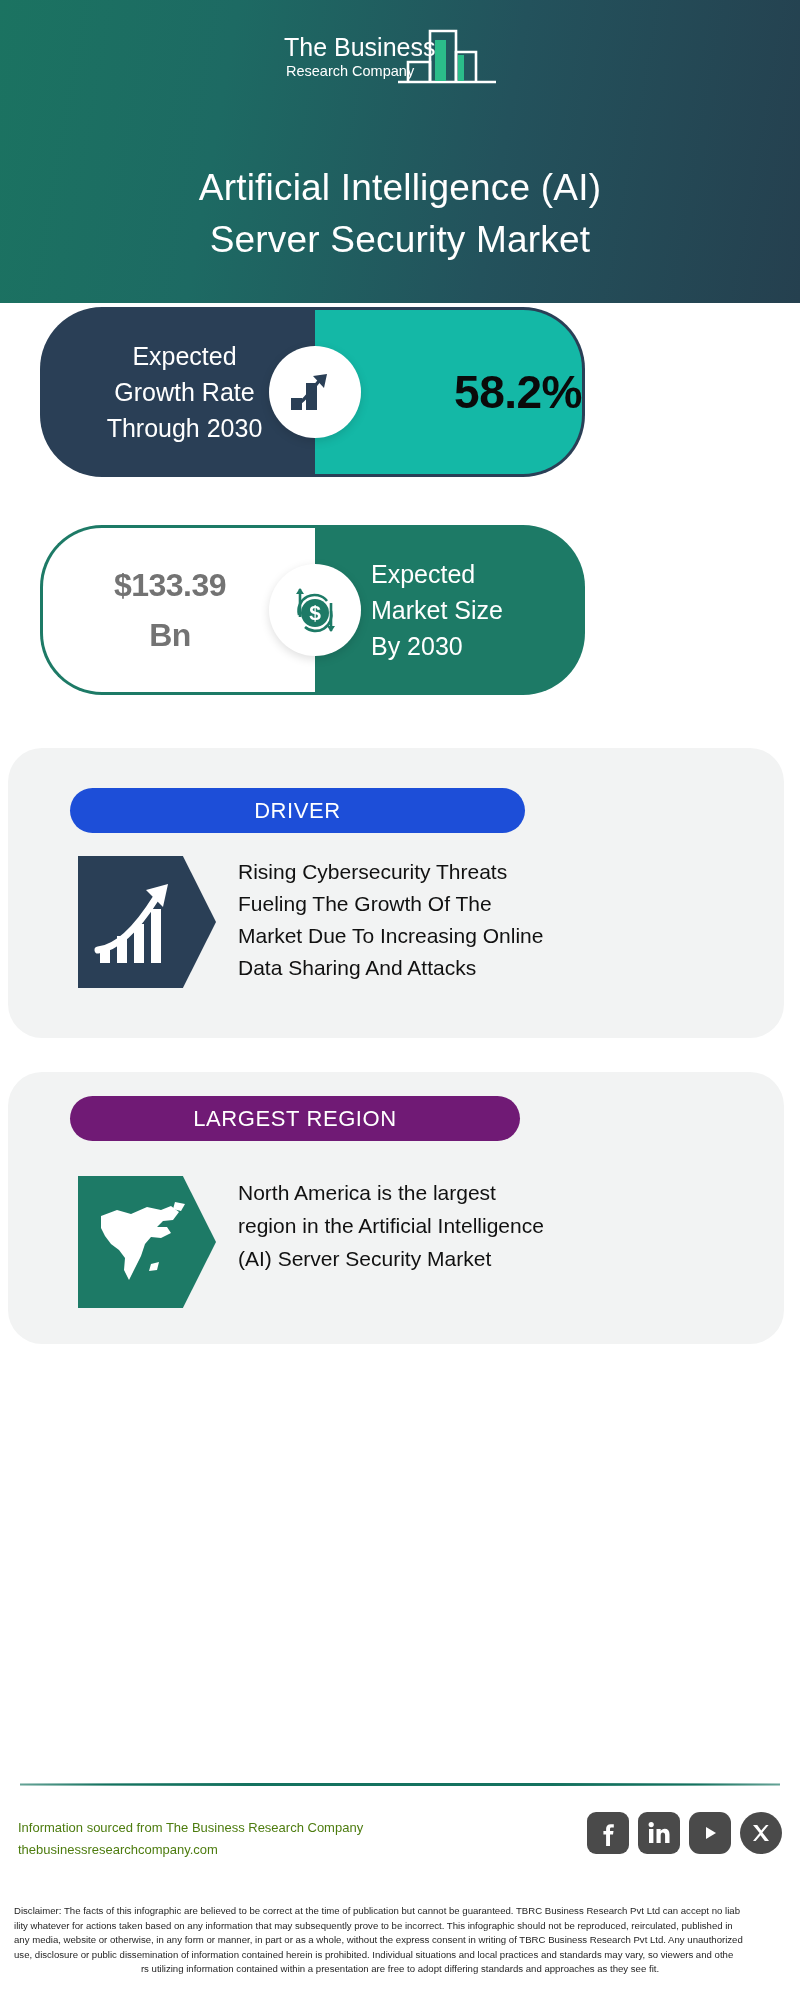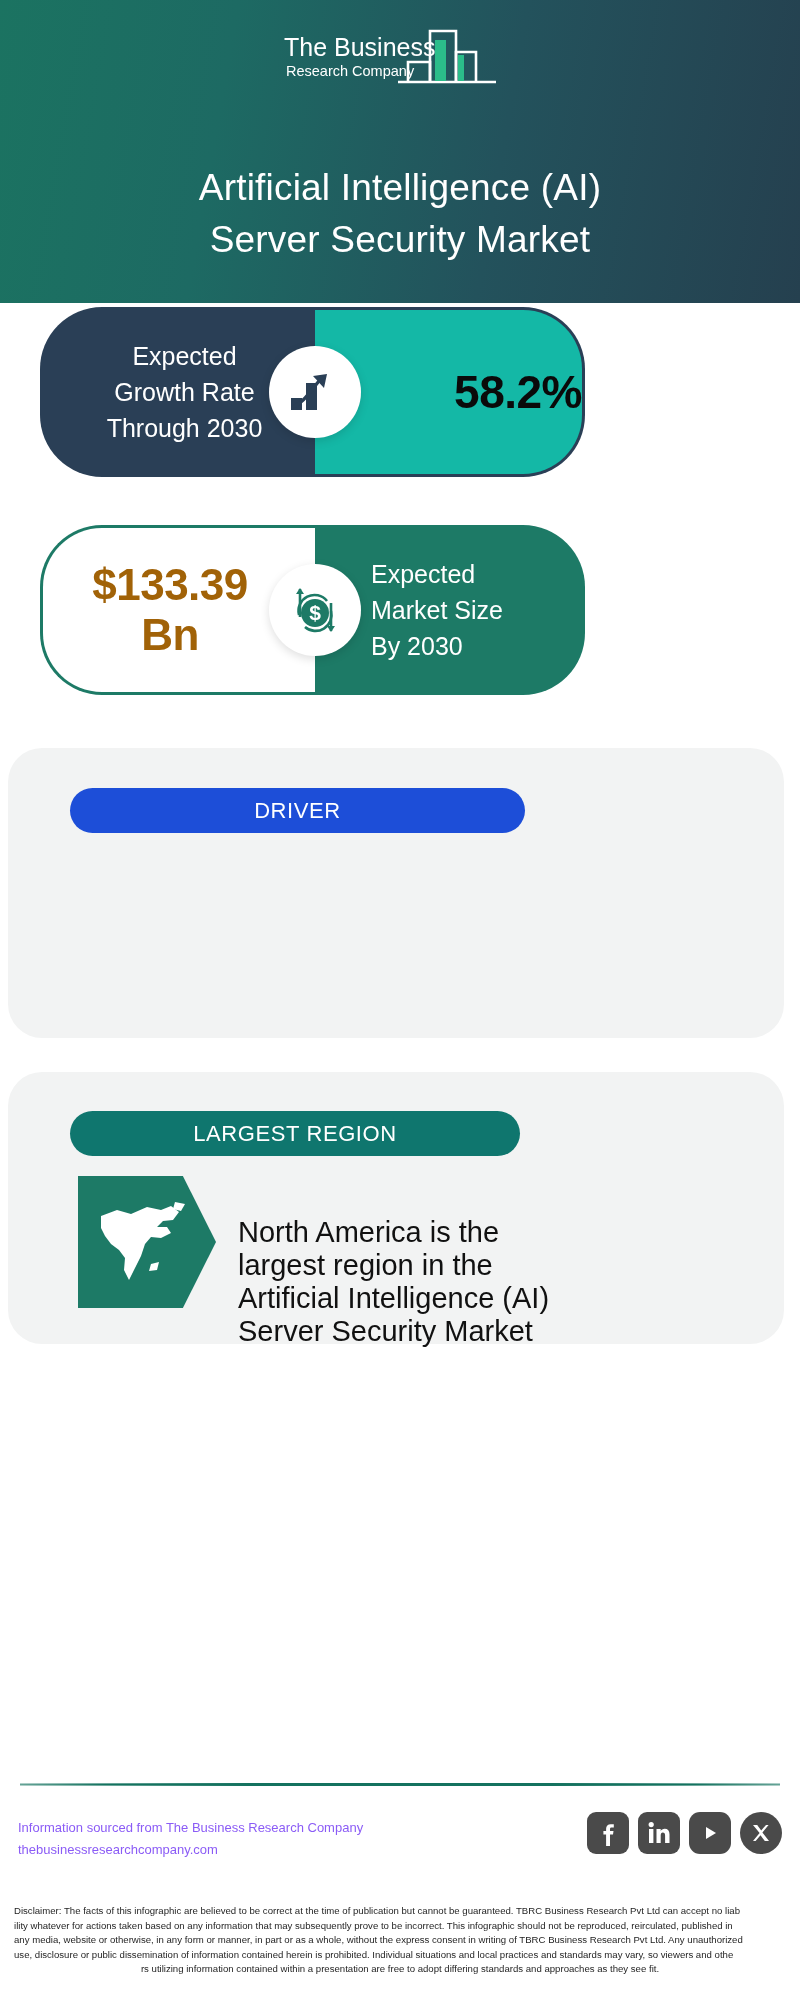--- a/index.html
+++ b/index.html
@@ -77,21 +77,21 @@
     position:absolute;left:0;top:0;
     width:275px;height:170px;
     background:#ffffff;
     border:3px solid #1d7a66;
     border-right:none;
     border-radius:62px 0 0 62px;
     box-sizing:border-box;
     display:flex;align-items:center;justify-content:center;
   }
   .card2-value{
-    font-size:44px;font-weight:700;color:#a16207;
+    font-size:32px;font-weight:700;color:#737373;
     text-align:center;line-height:50px;letter-spacing:-.5px;
     padding-right:18px;
   }
   .card2-right{
     position:absolute;left:275px;top:0;
     width:270px;height:170px;
     background:#1d7a66;
     border-radius:0 62px 62px 0;
     display:flex;align-items:center;justify-content:center;
   }
@@ -121,49 +121,49 @@
   #panel-driver{top:748px;height:290px;}
   #panel-region{top:1072px;height:272px;}
 
   .pill{
     position:absolute;left:62px;
     height:45px;border-radius:24px;
     display:flex;align-items:center;justify-content:center;
     color:#ffffff;font-size:22px;letter-spacing:.6px;
   }
   .pill-driver{top:40px;width:455px;background:#1d4ed8;}
-  .pill-region{top:39px;width:450px;background:#0f766e;}
+  .pill-region{top:24px;width:450px;background:#701a75;}
 
   .row{position:absolute;display:flex;align-items:flex-start;}
   .row-driver{left:70px;top:108px;}
   .row-region{left:70px;top:104px;}
 
   .icon-pent{
     position:relative;width:138px;height:132px;flex:0 0 138px;
     clip-path:polygon(0 0, 76% 0, 100% 50%, 76% 100%, 0 100%);
     display:flex;align-items:center;justify-content:center;
   }
   .icon-pent.navy{background:#2a3f56;}
   .icon-pent.teal{background:#1d7a66;}
 
   .body-text{
     margin-left:22px;
     font-size:21px;line-height:32px;color:#111111;
     width:318px;
   }
-  .body-text.region{font-size:29px;line-height:33px;margin-top:40px;}
+  .body-text.region{font-size:21px;line-height:33px;}
 
   
   .divider{
     position:absolute;left:20px;top:1783px;width:760px;height:3px;
     background:radial-gradient(ellipse at center,#14725f 0%,#14725f 55%,rgba(20,114,95,0) 100%);
   }
   .footer-src{
     position:absolute;left:18px;top:1817px;
-    font-size:13px;line-height:22px;color:#8b5cf6;
+    font-size:13px;line-height:22px;color:#4d7c0f;
   }
   .social{
     position:absolute;right:18px;top:1812px;
     display:flex;gap:9px;align-items:center;
   }
   .sbox{
     width:42px;height:42px;border-radius:9px;background:#4a4a4a;
     display:flex;align-items:center;justify-content:center;
   }
   .sbox.round{border-radius:50%;}
@@ -251,20 +251,35 @@
         <path d="M40 43 L44 49 L48 43 Z" fill="#1d7a66"></path>
       </svg>
     </div>
   </div>
 </div>
 
 <div class="panel" id="panel-driver">
   <div class="pill pill-driver">
     <span>DRIVER</span>
   </div>
+  <div class="row row-driver">
+    <div class="icon-pent navy">
+      <svg width="100" height="96" viewBox="0 0 100 96" style="margin-left:-10px;">
+        <g fill="#ffffff">
+          <rect x="8" y="72" width="10" height="17"></rect>
+          <rect x="25" y="62" width="10" height="27"></rect>
+          <rect x="42" y="50" width="10" height="39"></rect>
+          <rect x="59" y="35" width="10" height="54"></rect>
+        </g>
+        <path d="M6 76 C24 74 44 56 64 24" stroke="#ffffff" stroke-width="7" fill="none" stroke-linecap="round"></path>
+        <path d="M54 16 L76 10 L71 33 Z" fill="#ffffff"></path>
+      </svg>
+    </div>
+    <div class="body-text">Rising Cybersecurity Threats Fueling The Growth Of The Market Due To Increasing Online Data Sharing And Attacks</div>
+  </div>
 </div>
 
 <div class="panel" id="panel-region">
   <div class="pill pill-region">
     <span>LARGEST REGION</span>
   </div>
   <div class="row row-region">
     <div class="icon-pent teal">
       <svg width="104" height="96" viewBox="0 0 104 96" style="margin-left:-8px;">
         <path fill="#ffffff" d="M10 22 L26 16 L40 20 L56 13 L70 16 L80 12 L88 18 L82 26 L72 27 L66 33

